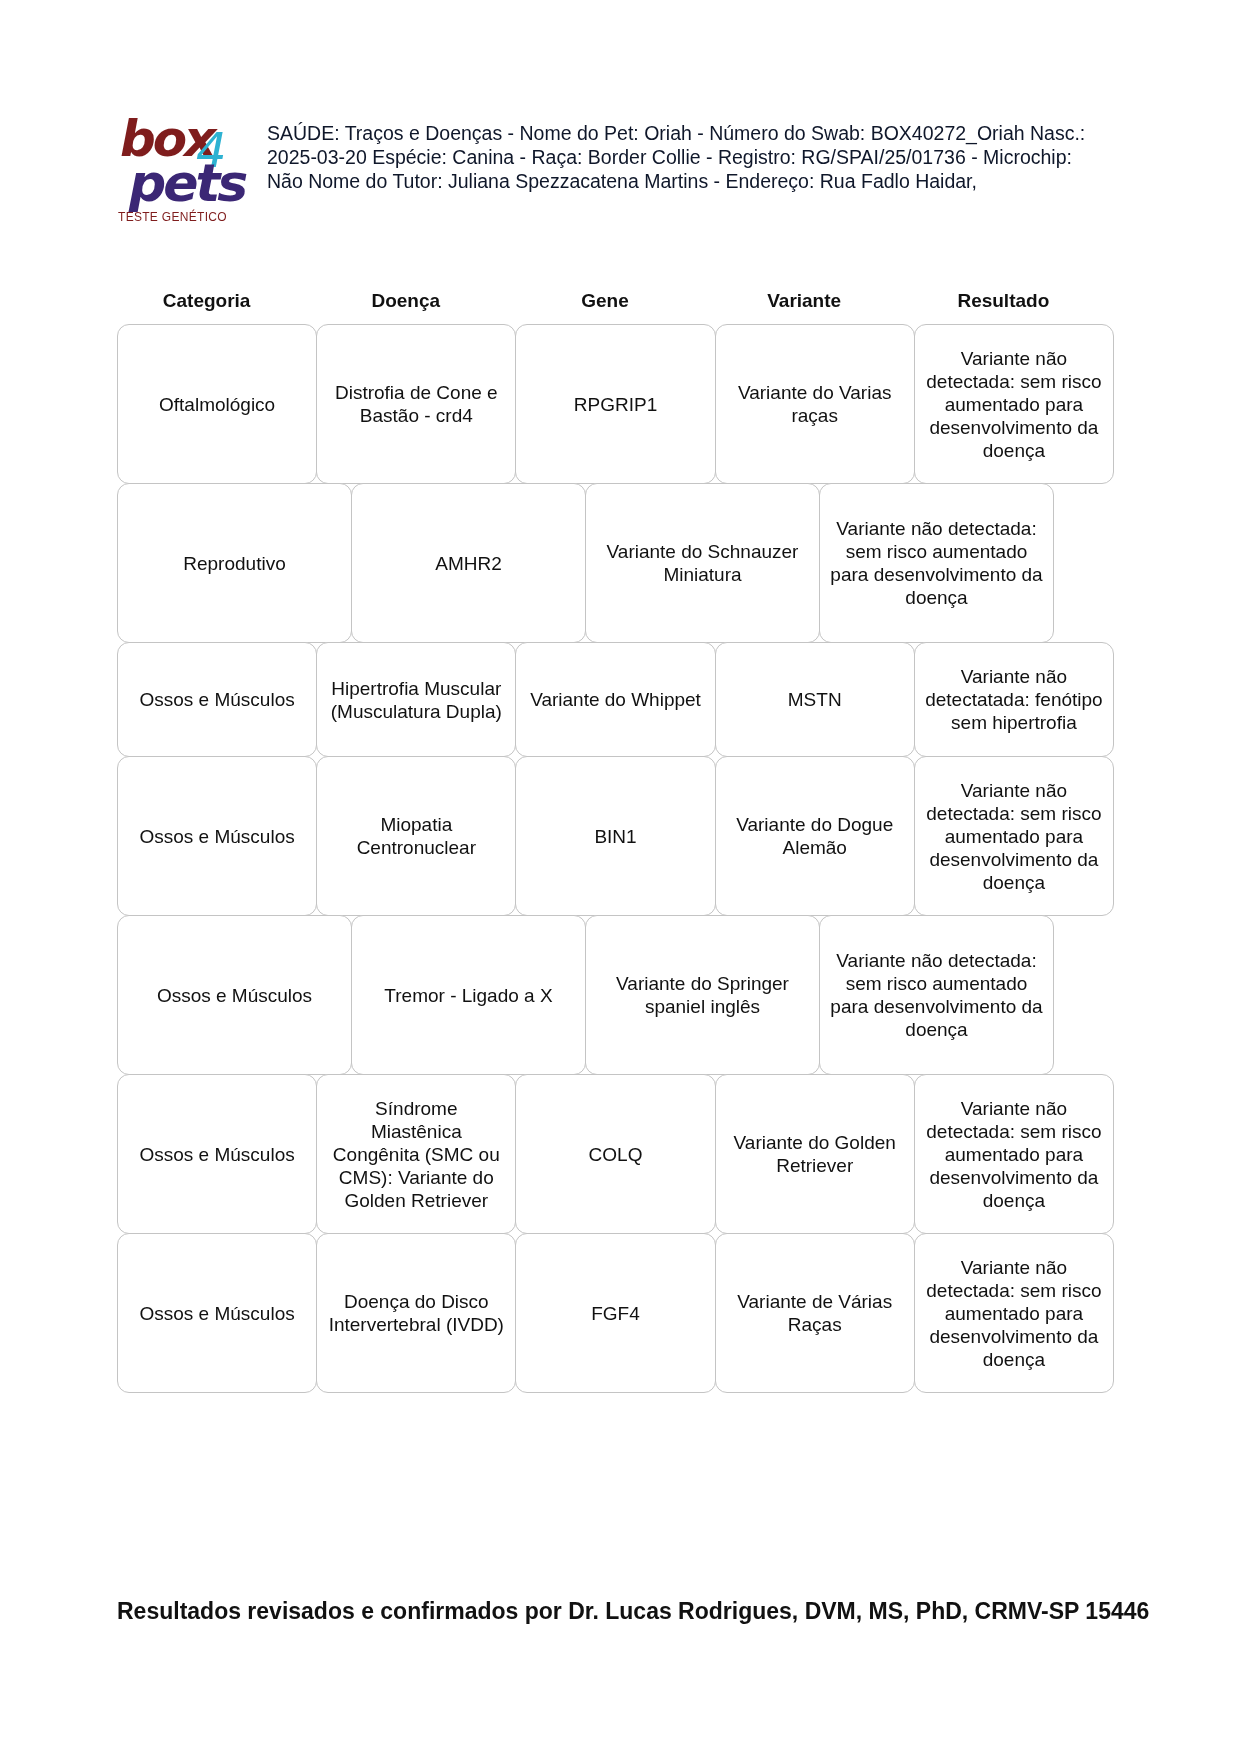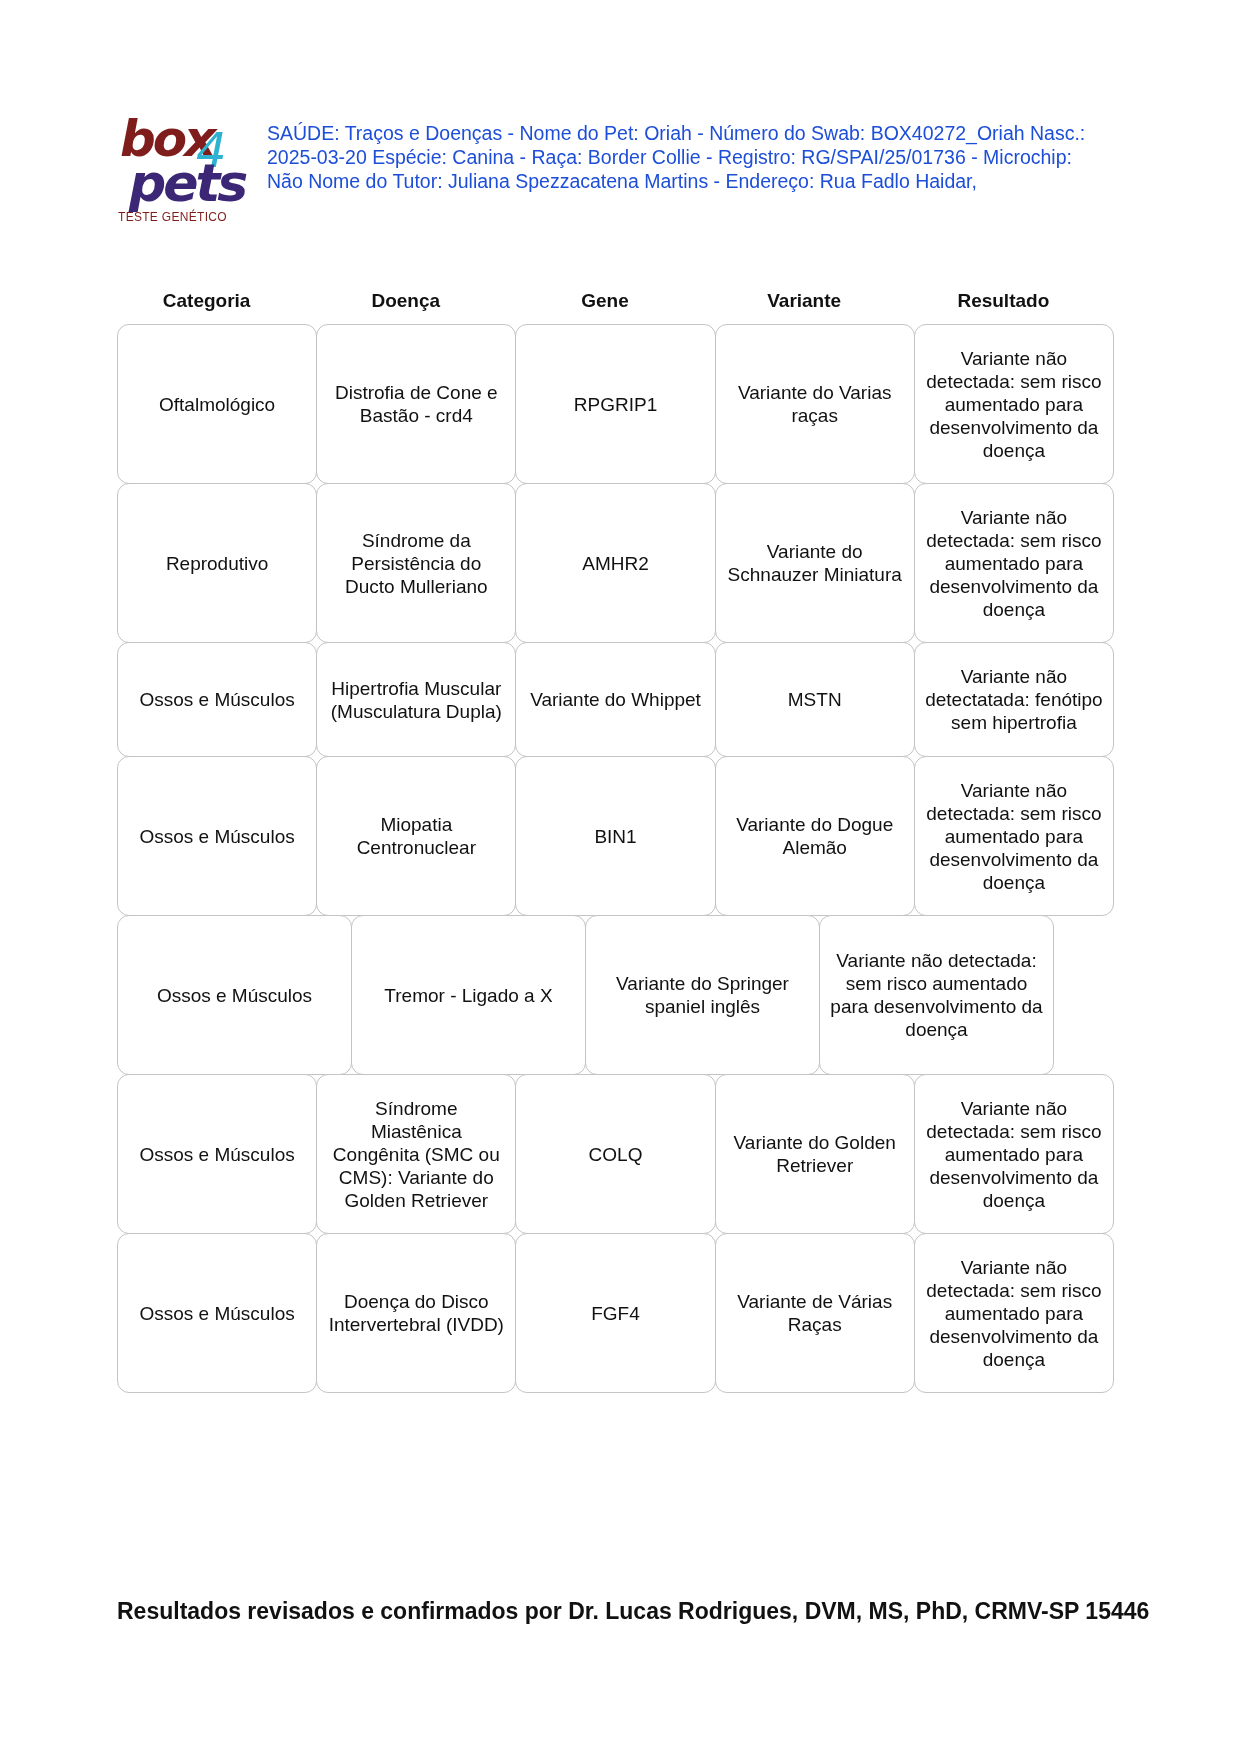--- a/index.html
+++ b/index.html
@@ -65,21 +65,21 @@
       letter-spacing: 0.3px;
       white-space: nowrap;
     }
     .header-info {
       position: absolute;
       left: 267px;
       top: 121px;
       width: 835px;
       font-size: 19.5px;
       line-height: 24px;
-      color: #1d4ed8;
+      color: #0f172a;
     }
     .table-head {
       position: absolute;
       left: 107px;
       top: 290px;
       width: 996px;
       display: flex;
     }
     .table-head .th {
       width: 199.2px;
@@ -145,21 +145,20 @@
 <div class="grid">
   <div class="row" style="height:159px">
     <div class="cell">Oftalmológico</div>
     <div class="cell">Distrofia de Cone e Bastão - crd4</div>
     <div class="cell">RPGRIP1</div>
     <div class="cell">Variante do Varias raças</div>
     <div class="cell">Variante não detectada: sem risco aumentado para desenvolvimento da doença</div>
   </div>
   <div class="row" style="height:159px">
     <div class="cell">Reprodutivo</div>
-    <div class="cell">Síndrome da Persistência do Ducto Mulleriano</div>
     <div class="cell">AMHR2</div>
     <div class="cell">Variante do Schnauzer Miniatura</div>
     <div class="cell">Variante não detectada: sem risco aumentado para desenvolvimento da doença</div>
   </div>
   <div class="row" style="height:114px">
     <div class="cell">Ossos e Músculos</div>
     <div class="cell">Hipertrofia Muscular (Musculatura Dupla)</div>
     <div class="cell">Variante do Whippet</div>
     <div class="cell">MSTN</div>
     <div class="cell">Variante não detectatada: fenótipo  sem hipertrofia</div>

